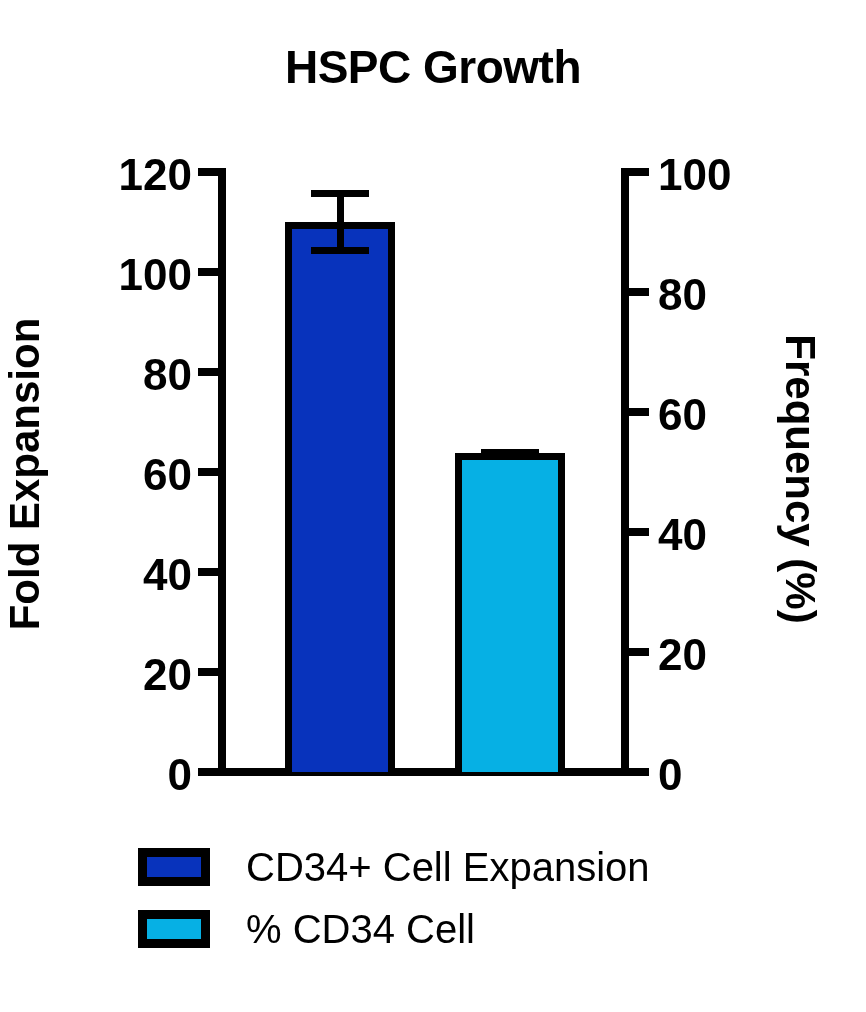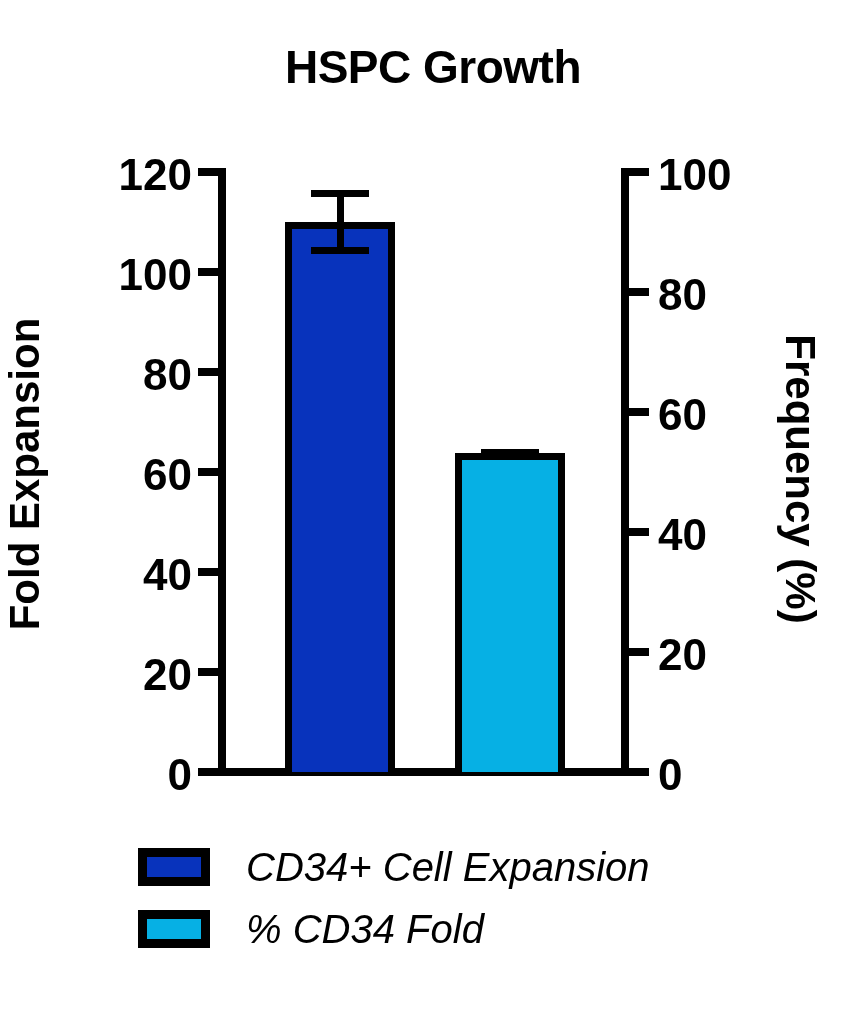--- a/index.html
+++ b/index.html
@@ -186,21 +186,20 @@
     height: 38px;
     border: 9px solid #000000;
     flex: 0 0 auto;
   }
   .legend-label {
     margin-left: 36px;
     font-size: 40px;
     color: #000000;
     white-space: nowrap;
     font-family: "Liberation Sans", sans-serif;
-    font-style: italic;
   }
 </style>
 </head>
 <body>
 
 <div id="figure">
 
   <div class="chart-title">HSPC Growth</div>
 
   <div id="left-ticklabels">
@@ -264,17 +263,17 @@
 
   </div>
 
   <div id="legend">
     <div class="legend-row">
       <span class="legend-swatch" style="background:#0833BC;"></span>
       <span class="legend-label">CD34+ Cell Expansion</span>
     </div>
     <div class="legend-row">
       <span class="legend-swatch" style="background:#06B0E4;"></span>
-      <span class="legend-label">% CD34 Fold</span>
+      <span class="legend-label">% CD34 Cell</span>
     </div>
   </div>
 
 </div>
 
 </body></html>

